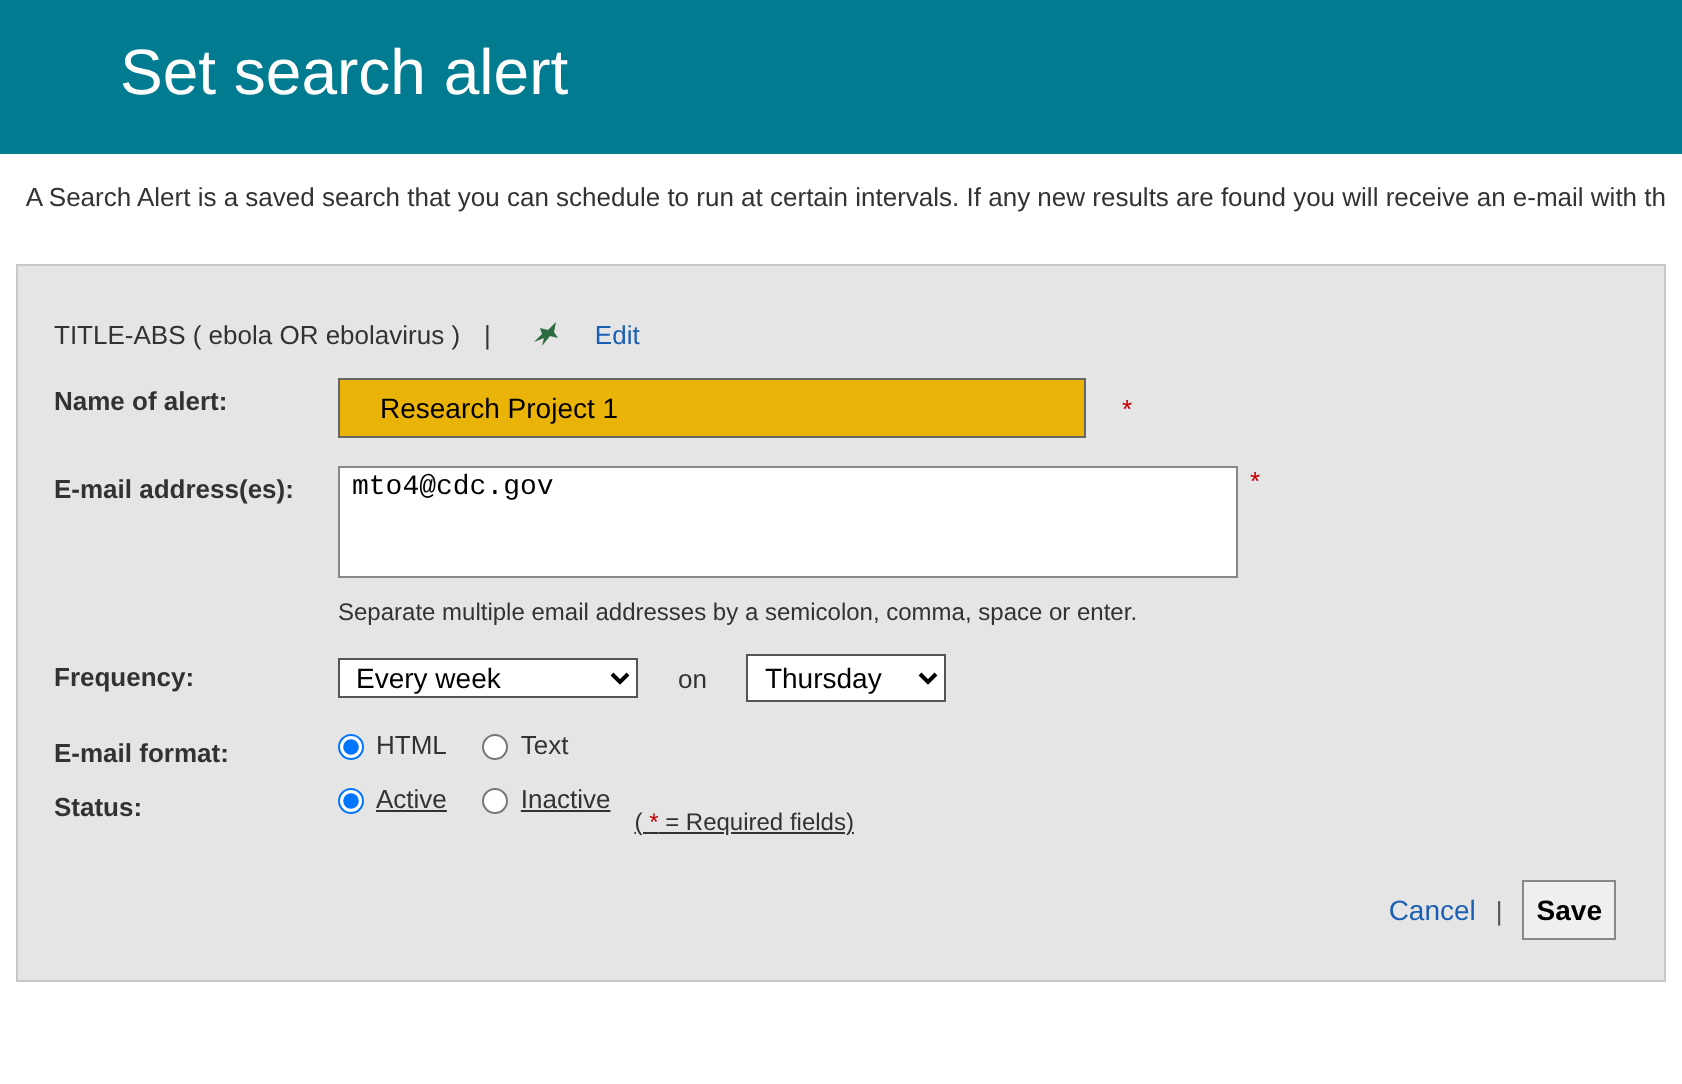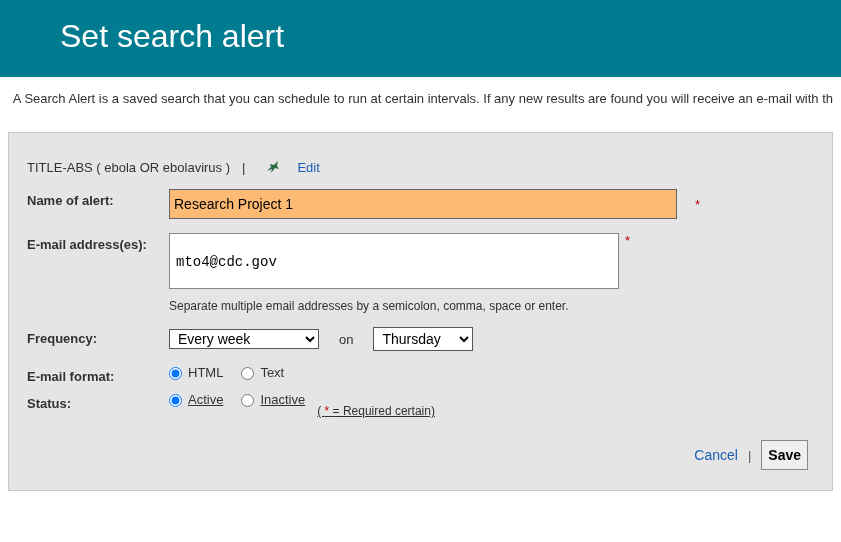--- a/index.html
+++ b/index.html
@@ -61,31 +61,31 @@
       display: inline-flex;
       margin: 0 4px 0 8px;
       vertical-align: middle;
     }
     .edit-link {
       color: #1a5fb4;
       font-size: 13px;
       text-decoration: none;
     }
     .text-input {
-      width: 508px;
-      padding: 6px 4px;
+      width: 374px;
+      padding: 6px 20px;
       font-size: 14px;
       border: 1px solid #666;
-      background: #fdba74;
+      background: #eab308;
       font-family: Arial, sans-serif;
     }
     .textarea-input {
       width: 450px;
       height: 56px;
-      padding: 20px 6px;
+      padding: 2px 6px;
       font-size: 14px;
       font-family: "Courier New", monospace;
       border: 1px solid #888;
       background: #fff;
       resize: none;
       overflow-y: scroll;
     }
     .required-mark {
       color: #c00000;
       margin-left: 6px;
@@ -235,21 +235,21 @@
         <label class="radio-item">
           <input type="radio" name="st" checked="" style="">
           <span>Active</span>
         </label>
         <label class="radio-item">
           <input type="radio" name="st" style="">
           <span>Inactive</span>
         </label>
       </div>
       <div class="required-note">
-        <span>( </span><span class="star">*</span><span> = Required certain)</span>
+        <span>( </span><span class="star">*</span><span> = Required fields)</span>
       </div>
     </div>
   </div>
 
   <div class="actions">
     <a href="#" class="cancel-link">Cancel</a>
     <span class="action-sep">|</span>
     <button class="save-btn">Save</button>
   </div>
 

